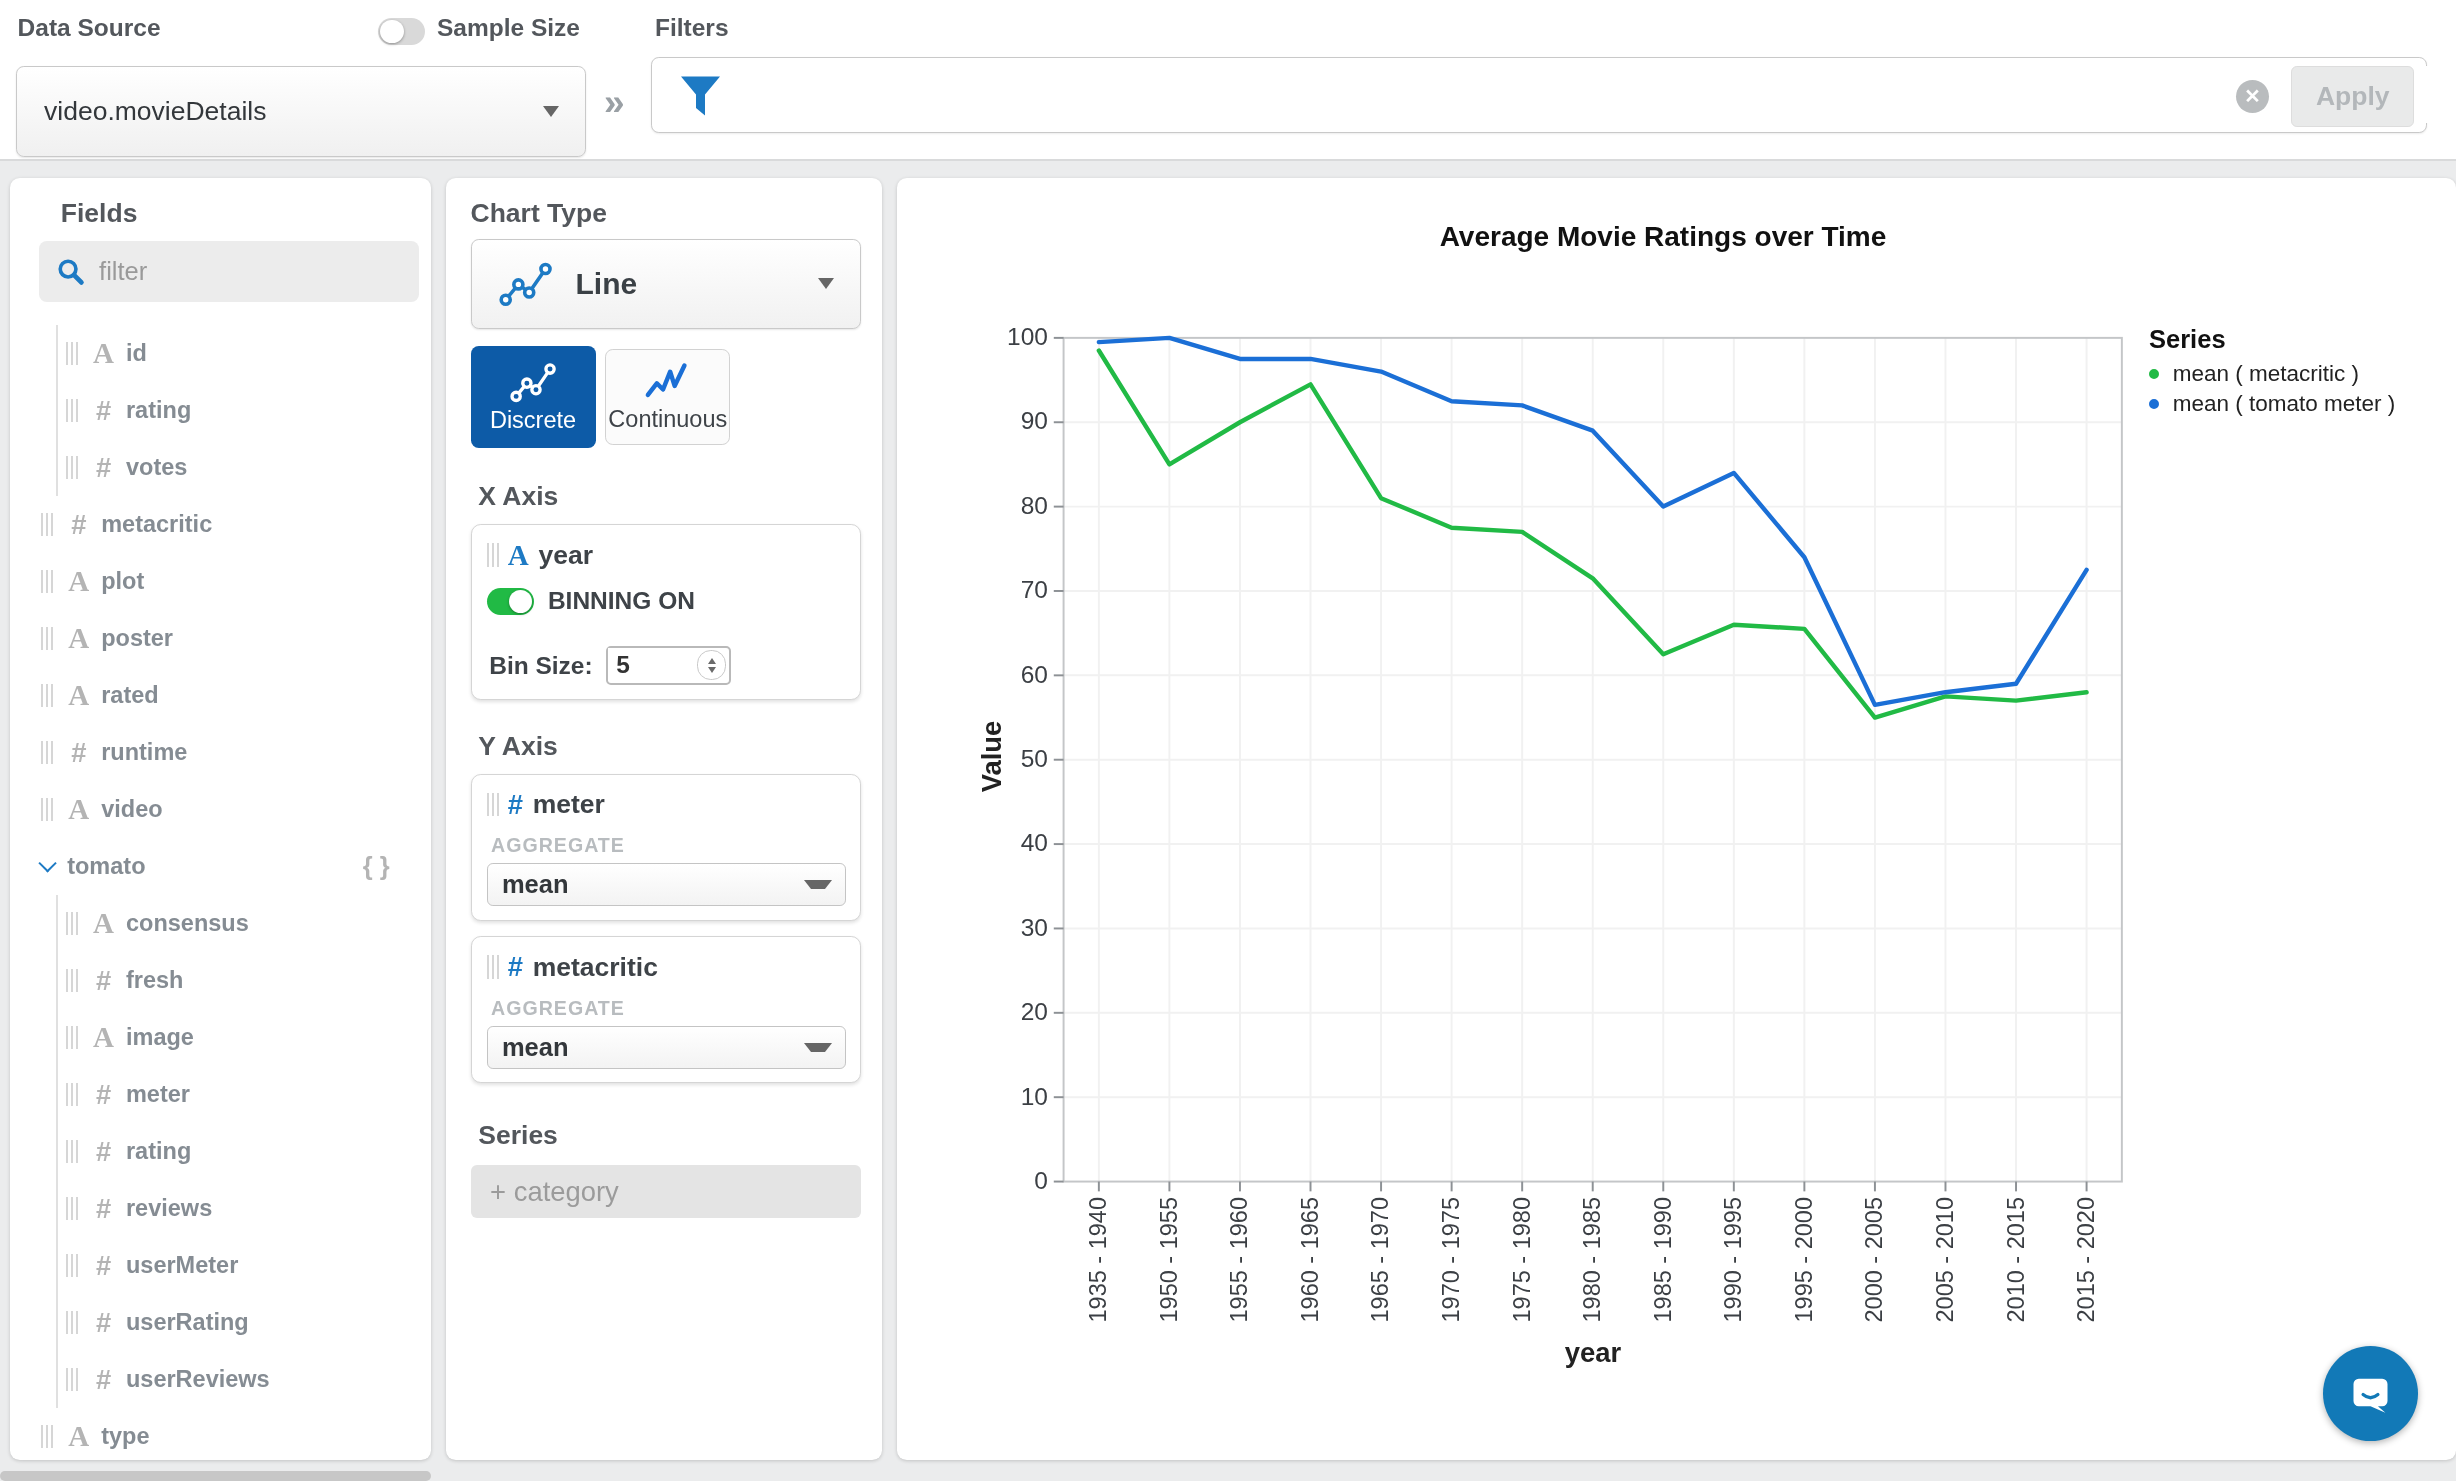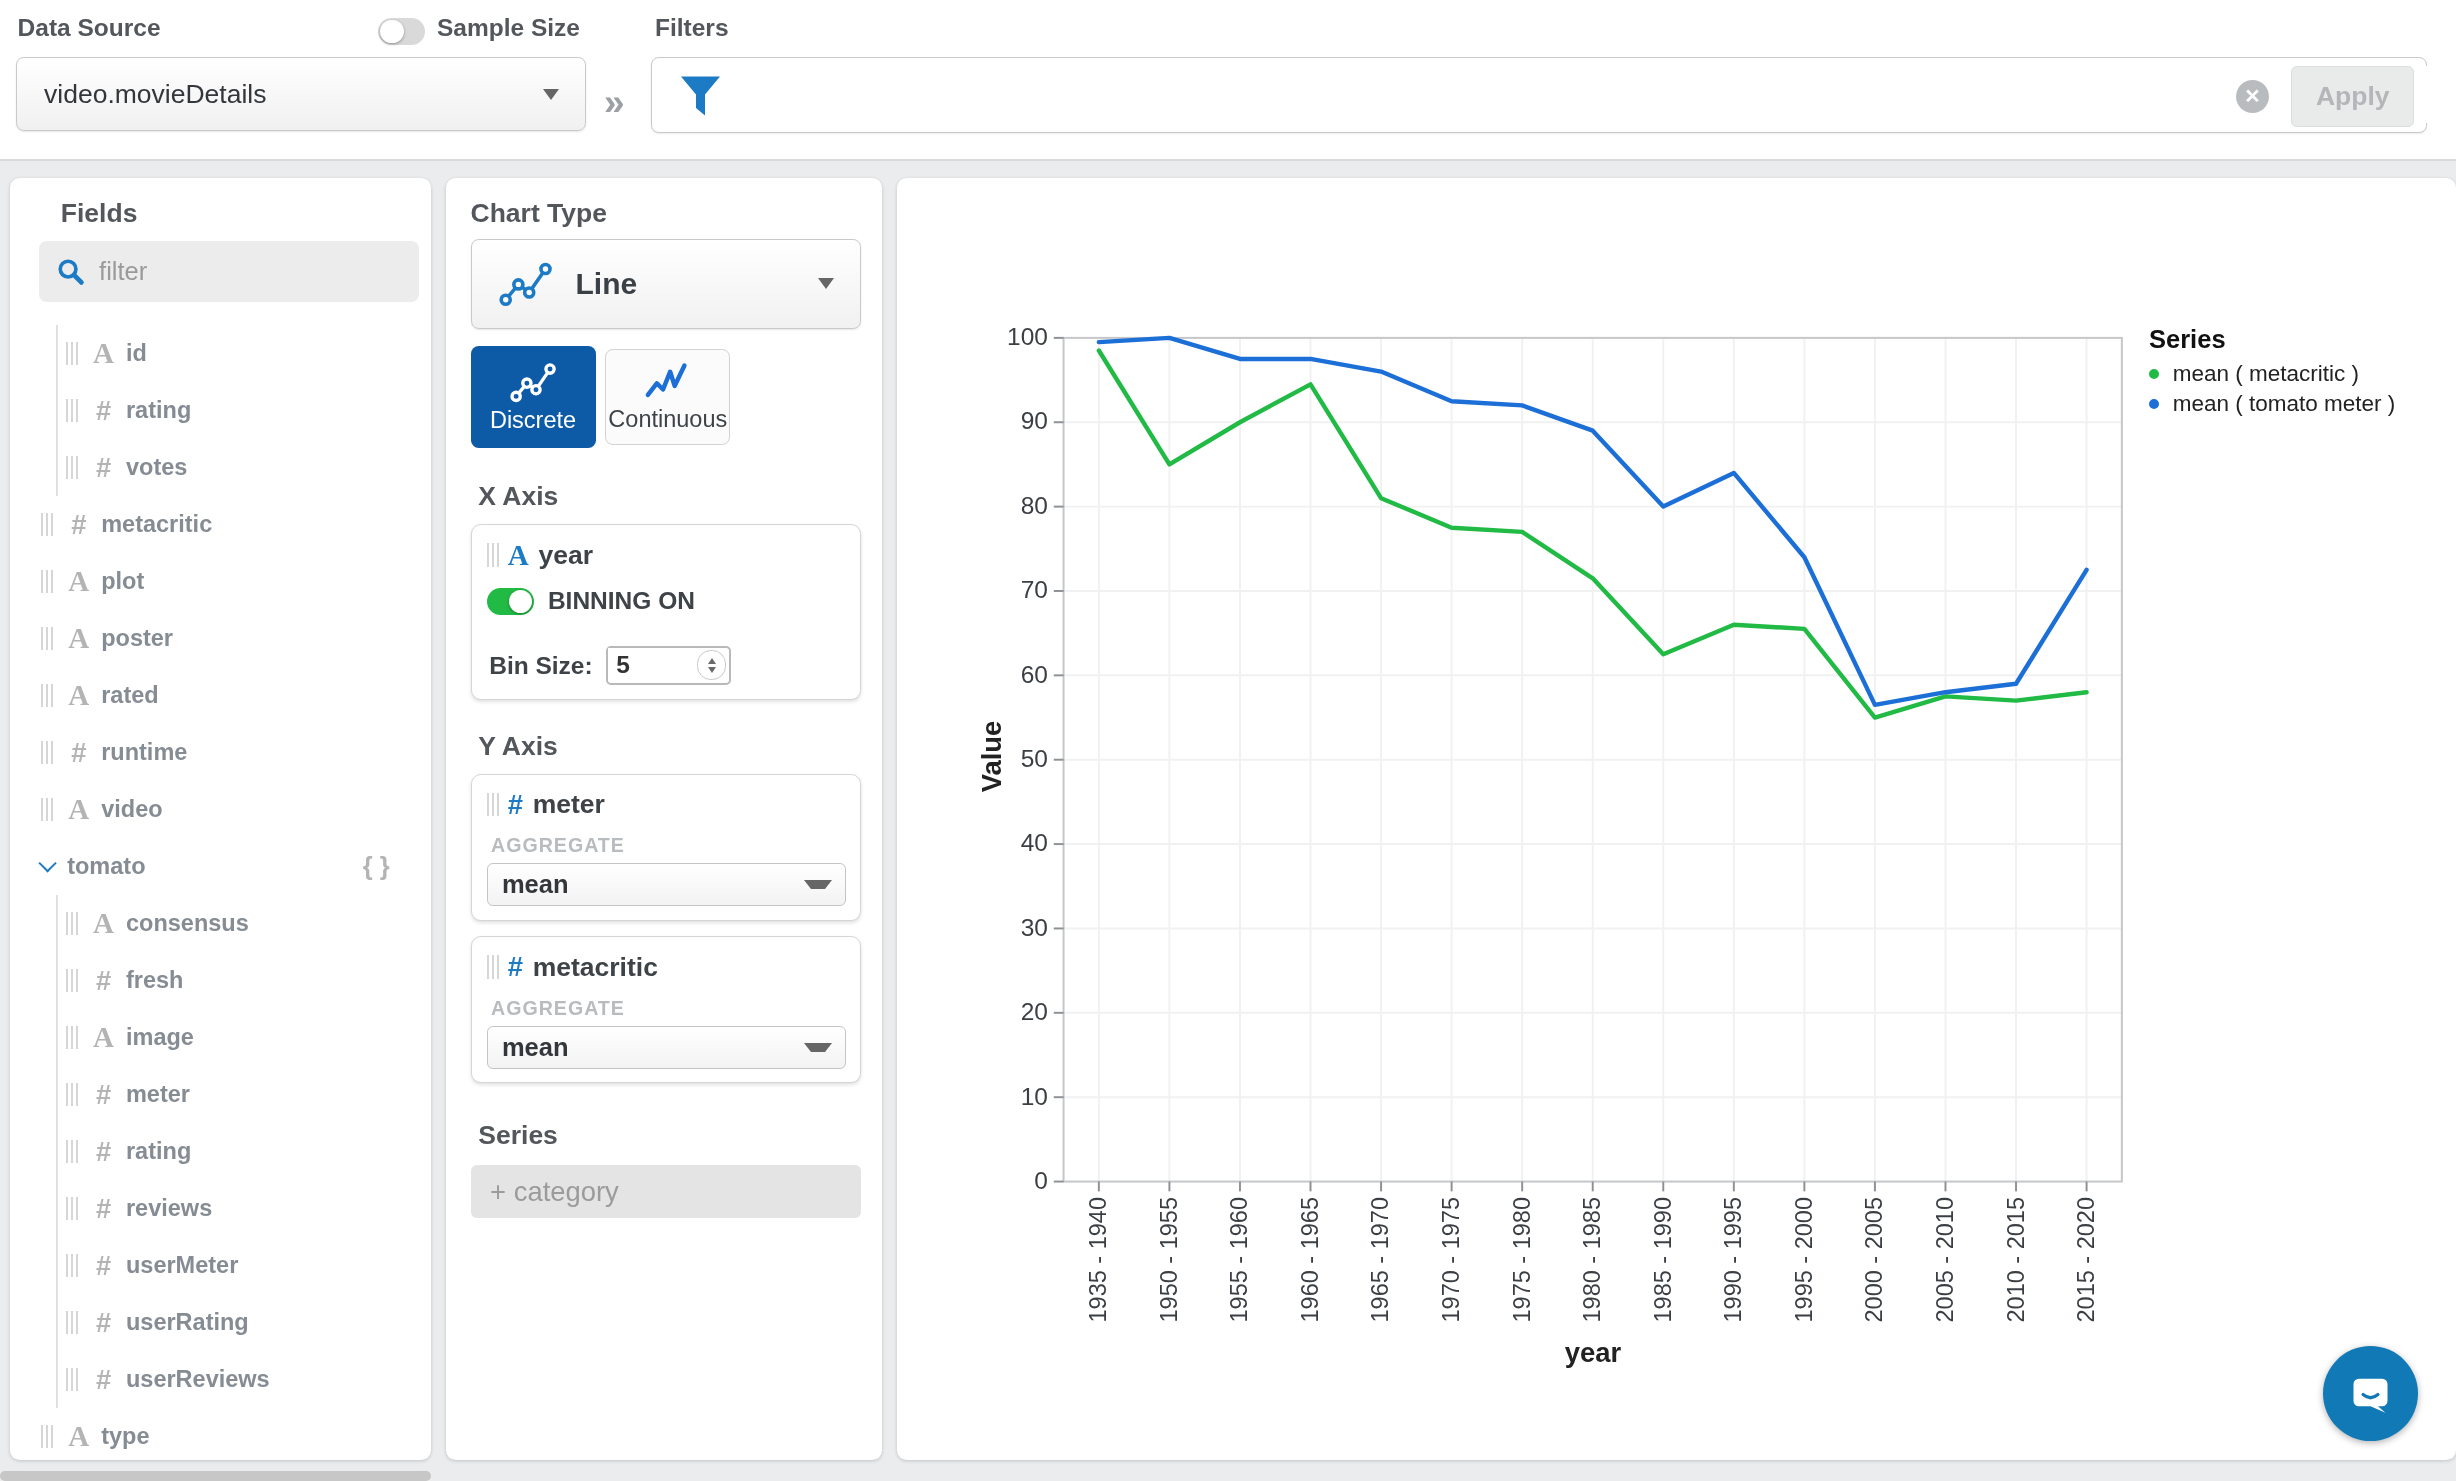--- a/index.html
+++ b/index.html
@@ -130,21 +130,21 @@
 </head>
 <body>
 
 <div class="topbar">
   <div class="bar-label" style="left:17.6px; top:13.7px;">Data Source</div>
   <div class="toggle off" style="left:378px; top:17.6px;">
       <div class="knob"></div>
     </div>
   <div class="bar-label" style="left:437px; top:13.7px;">Sample Size</div>
 
-  <div class="select-box" style="left:15.7px; top:57px; width:570px; height:74px;">
+  <div class="select-box" style="left:15.7px; top:66px; width:570px; height:91px;">
     <span class="select-value">video.movieDetails</span>
     <span class="caret"></span>
   </div>
 
   <div class="collapse">»</div>
 
   <div class="bar-label" style="left:655px; top:13.7px;">Filters</div>
   <div class="filters-input">
     <svg width="39" height="43" viewBox="0 0 26 28" style="position:absolute;left:29px;top:17.6px;">
       <polygon points="0,0 26,0 16,12 16,26 10,21 10,12" fill="#1d7ac4"></polygon>
@@ -358,20 +358,21 @@
       <span class="caret"></span>
     </div>
   </div>
 
 
   <div class="hdg" style="margin:37px 0 0 7.8px;">Series</div>
   <div class="add-bar add-cat">+ category</div>
 </div>
 
 <div class="card" id="chart-card">
+  <div id="chart-title">Average Movie Ratings over Time</div>
   <svg id="plot-svg" width="1559" height="1282" viewBox="0 0 1591 1308">
       <line x1="206" y1="163" x2="206" y2="1024" stroke="#f1f1f1" stroke-width="2"></line>
       <line x1="278" y1="163" x2="278" y2="1024" stroke="#f1f1f1" stroke-width="2"></line>
       <line x1="350" y1="163" x2="350" y2="1024" stroke="#f1f1f1" stroke-width="2"></line>
       <line x1="422" y1="163" x2="422" y2="1024" stroke="#f1f1f1" stroke-width="2"></line>
       <line x1="494" y1="163" x2="494" y2="1024" stroke="#f1f1f1" stroke-width="2"></line>
       <line x1="566" y1="163" x2="566" y2="1024" stroke="#f1f1f1" stroke-width="2"></line>
       <line x1="638" y1="163" x2="638" y2="1024" stroke="#f1f1f1" stroke-width="2"></line>
       <line x1="710" y1="163" x2="710" y2="1024" stroke="#f1f1f1" stroke-width="2"></line>
       <line x1="782" y1="163" x2="782" y2="1024" stroke="#f1f1f1" stroke-width="2"></line>

